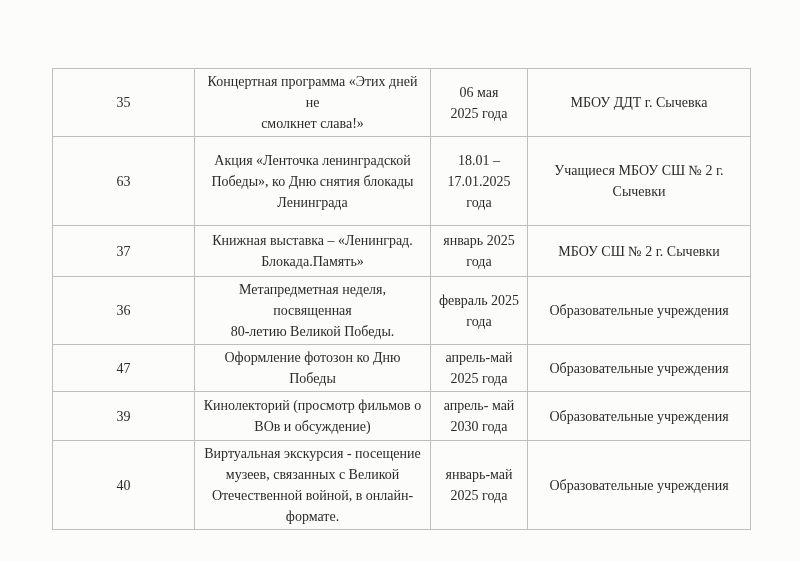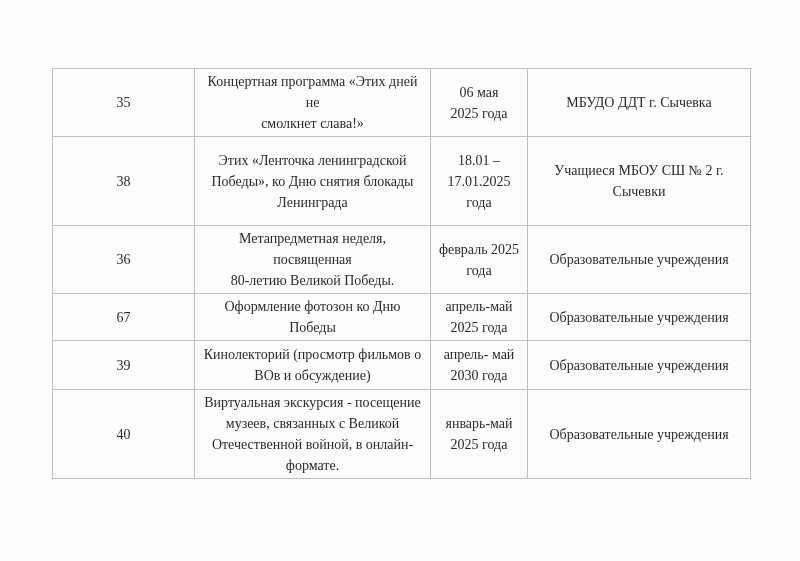--- a/index.html
+++ b/index.html
@@ -64,43 +64,51 @@
       <col class="c-date">
       <col class="c-org">
     </colgroup>
     <tbody>
       <tr class="r1">
         <td>35</td>
         <td>Концертная программа «Этих дней не
 смолкнет слава!»</td>
         <td>06 мая
 2025 года</td>
-        <td>МБУДО ДДТ г. Сычевка</td>
+        <td>МБОУ ДДТ г. Сычевка</td>
       </tr>
       <tr class="r2">
-        <td>38</td>
-        <td>Этих «Ленточка ленинградской
+        <td>63</td>
+        <td>Акция «Ленточка ленинградской
 Победы», ко Дню снятия блокады
 Ленинграда</td>
         <td>18.01 –
 17.01.2025
 года</td>
         <td>Учащиеся МБОУ СШ № 2 г.
 Сычевки</td>
+      </tr>
+      <tr class="r3">
+        <td>37</td>
+        <td>Книжная выставка – «Ленинград.
+Блокада.Память»</td>
+        <td>январь 2025
+года</td>
+        <td>МБОУ СШ № 2 г. Сычевки</td>
       </tr>
       <tr class="r4">
         <td>36</td>
         <td>Метапредметная неделя, посвященная
 80-летию Великой Победы.</td>
         <td>февраль 2025
 года</td>
         <td>Образовательные учреждения</td>
       </tr>
       <tr class="r5">
-        <td>67</td>
+        <td>47</td>
         <td>Оформление фотозон ко Дню Победы</td>
         <td>апрель-май
 2025 года</td>
         <td>Образовательные учреждения</td>
       </tr>
       <tr class="r6">
         <td>39</td>
         <td>Кинолекторий (просмотр фильмов о
 ВОв и обсуждение)</td>
         <td>апрель- май

